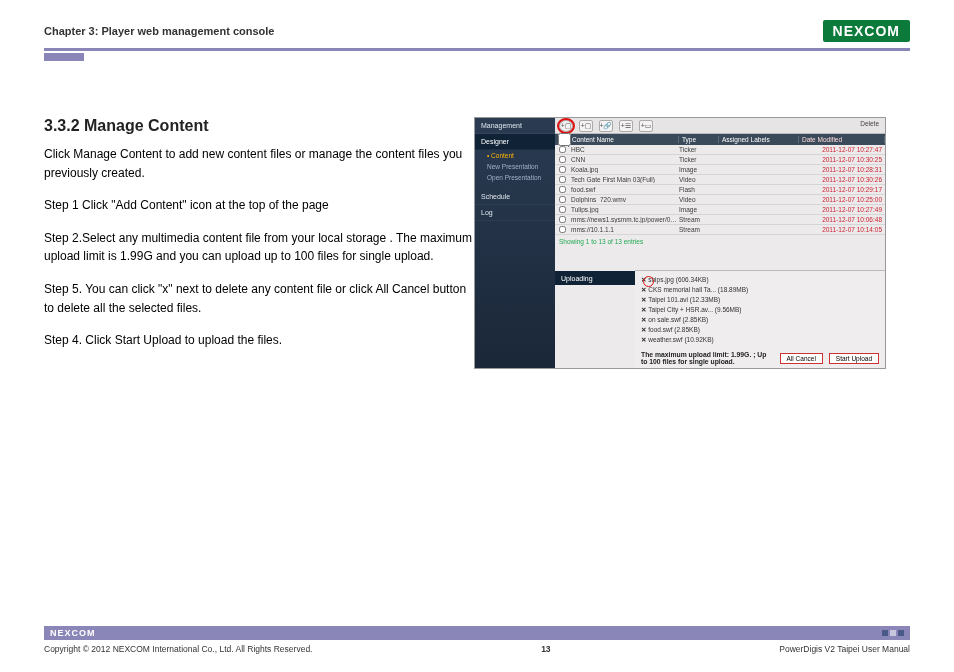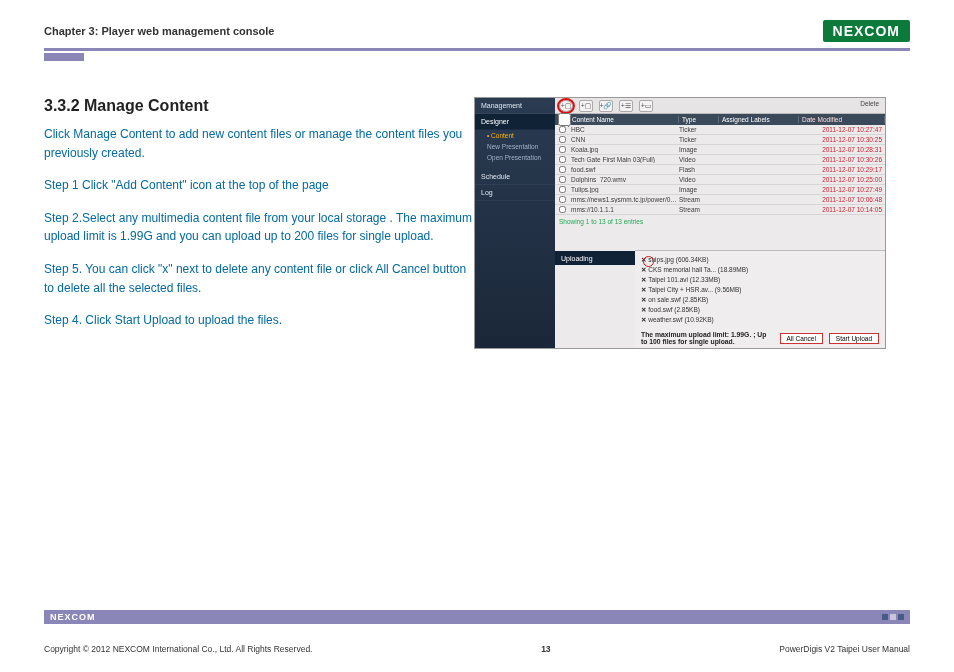--- a/index.html
+++ b/index.html
@@ -7,26 +7,26 @@
   .page { position: relative; width: 954px; height: 672px; padding: 18px 44px 0 44px; }
 
   
   .topbar { display: flex; justify-content: space-between; align-items: center; height: 26px; }
   .chapter { font-size: 11px; color: #333; font-weight: bold; }
   .logo { background: #0b7a3a; color: #fff; font-weight: bold; font-size: 14px; letter-spacing: 1px; padding: 3px 10px; border-radius: 2px; display: inline-flex; align-items: center; }
   .hr { height: 3px; background: #8b86b8; margin-top: 4px; }
   .hr-after { width: 40px; height: 8px; background: #8b86b8; margin-top: 2px; }
 
   
-  .content { display: flex; margin-top: 36px; }
+  .content { display: flex; margin-top: 56px; }
   .col-left { flex: 0 0 430px; }
   .col-right { flex: 1; }
 
   h2.section-title { font-size: 16px; font-weight: bold; margin-bottom: 10px; }
-  .para { font-size: 12px; line-height: 1.55; margin-bottom: 14px; color: #0369a1; }
+  .para { font-size: 12px; line-height: 1.55; margin-bottom: 14px; color: #000000; }
 
   
   .shot { border: 1px solid #999; width: 412px; height: 252px; background: #eceaea; position: relative; font-size: 7px; color: #444; }
   .shot-sidebar { position:absolute; left:0; top:0; width:80px; height:100%; background: linear-gradient(#2a3b52,#1a2738); }
   .sb-item { color:#dfe6ee; font-size:7px; padding:4px 6px; border-bottom:1px solid rgba(255,255,255,.05); }
   .sb-item.active { background:#0f2236; color:#fff; }
   .sb-sub { color:#9fb3c8; font-size:6.5px; padding:2px 6px 2px 12px; }
   .sb-sub.sel { color:#ffb400; }
 
   .shot-main { position:absolute; left:80px; right:0; top:0; bottom:0; }
@@ -68,42 +68,42 @@
 
   .delete-lnk { position:absolute; right:6px; top:2px; font-size:6.5px; color:#444; }
 
   
   .footer-wrap { position:absolute; left:44px; right:44px; bottom:18px; }
   .footer-bar { height:14px; background:#8b86b8; display:flex; align-items:center; padding:0 6px; }
   .footer-logo { color:#fff; font-size:9px; font-weight:bold; letter-spacing:1px; }
   .footer-deco { margin-left:auto; display:flex; gap:2px; }
   .footer-deco span { width:6px; height:6px; background:#4a5a88; }
   .footer-deco span.lite { background:#c8c6dd; }
-  .footer-line { display:flex; justify-content:space-between; font-size:8.5px; color:#333; margin-top:20px; }
+  .footer-line { display:flex; justify-content:space-between; font-size:8.5px; color:#333; margin-top:4px; }
   .footer-line .pg { font-weight:bold; }
 </style>
 </head>
 <body>
 <div class="page">
 
   <div class="topbar">
     <div class="chapter">Chapter 3: Player web management console</div>
     <div class="logo">
         <span>NEXCOM</span>
       </div>
   </div>
   <div class="hr"></div>
   <div class="hr-after"></div>
 
   <div class="content">
     <div class="col-left">
       <h2 class="section-title">3.3.2 Manage Content</h2>
       <p class="para">Click Manage Content to add new content files or manage the content files you previously created.</p>
       <p class="para">Step 1 Click "Add Content" icon at the top of the page</p>
-      <p class="para">Step 2.Select any multimedia content file from your local storage . The maximum upload limit is 1.99G and you can upload up to 200 files for single upload.</p>
+      <p class="para">Step 2.Select any multimedia content file from your local storage . The maximum upload limit is 1.99G and you can upload up to 100 files for single upload.</p>
       <p class="para">Step 5. You can click "x" next to delete any content file or click All Cancel button to delete all the selected files.</p>
       <p class="para">Step 4. Click Start Upload to upload the files.</p>
     </div>
 
     <div class="col-right">
       <div class="shot">
 
         <div class="shot-sidebar">
           <div class="sb-item">Management</div>
           <div class="sb-item active">Designer</div>

